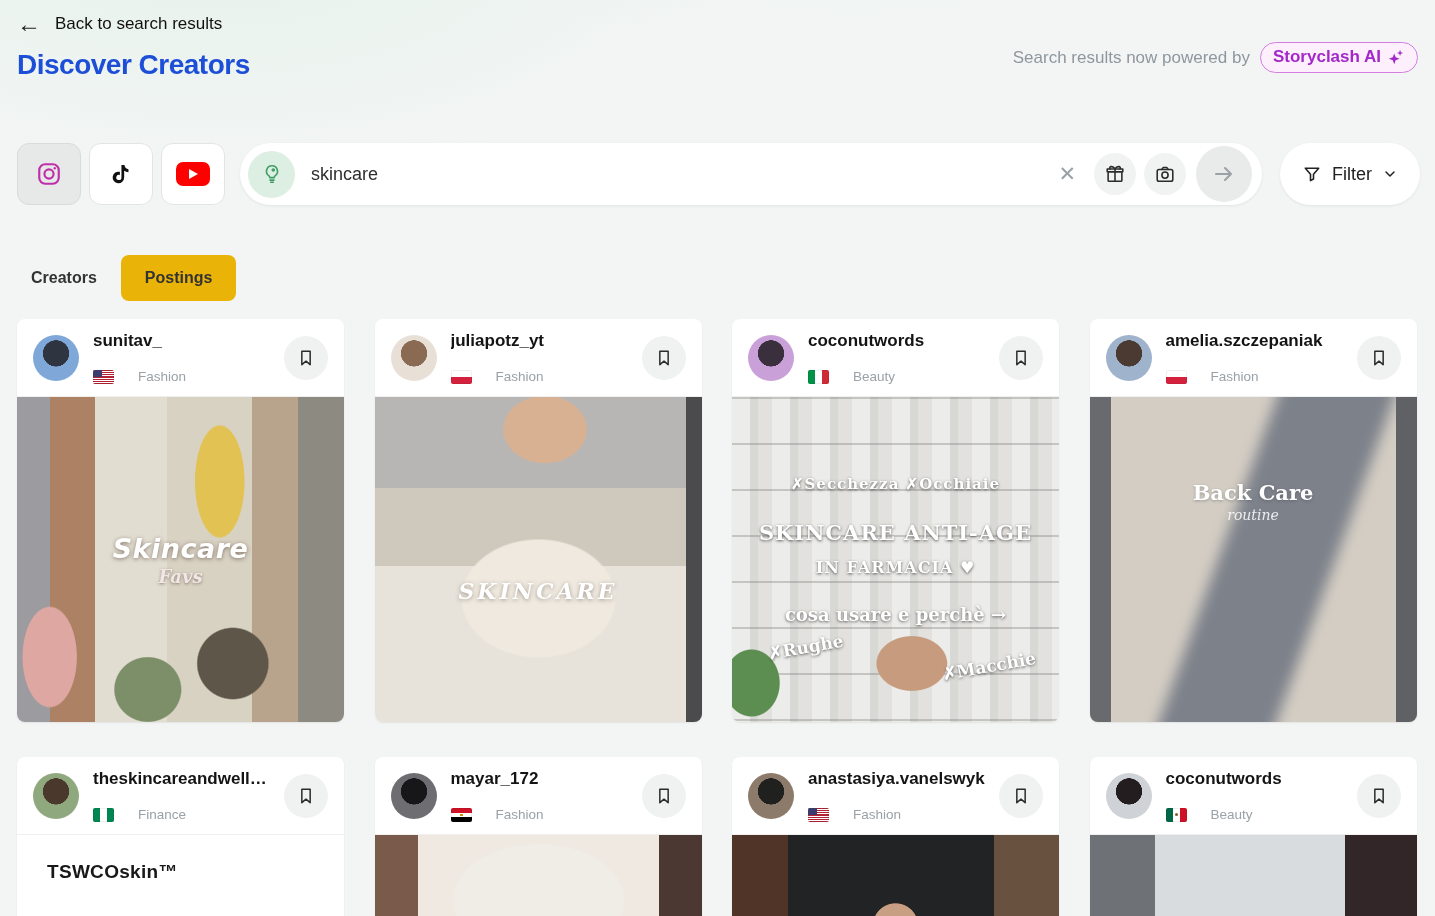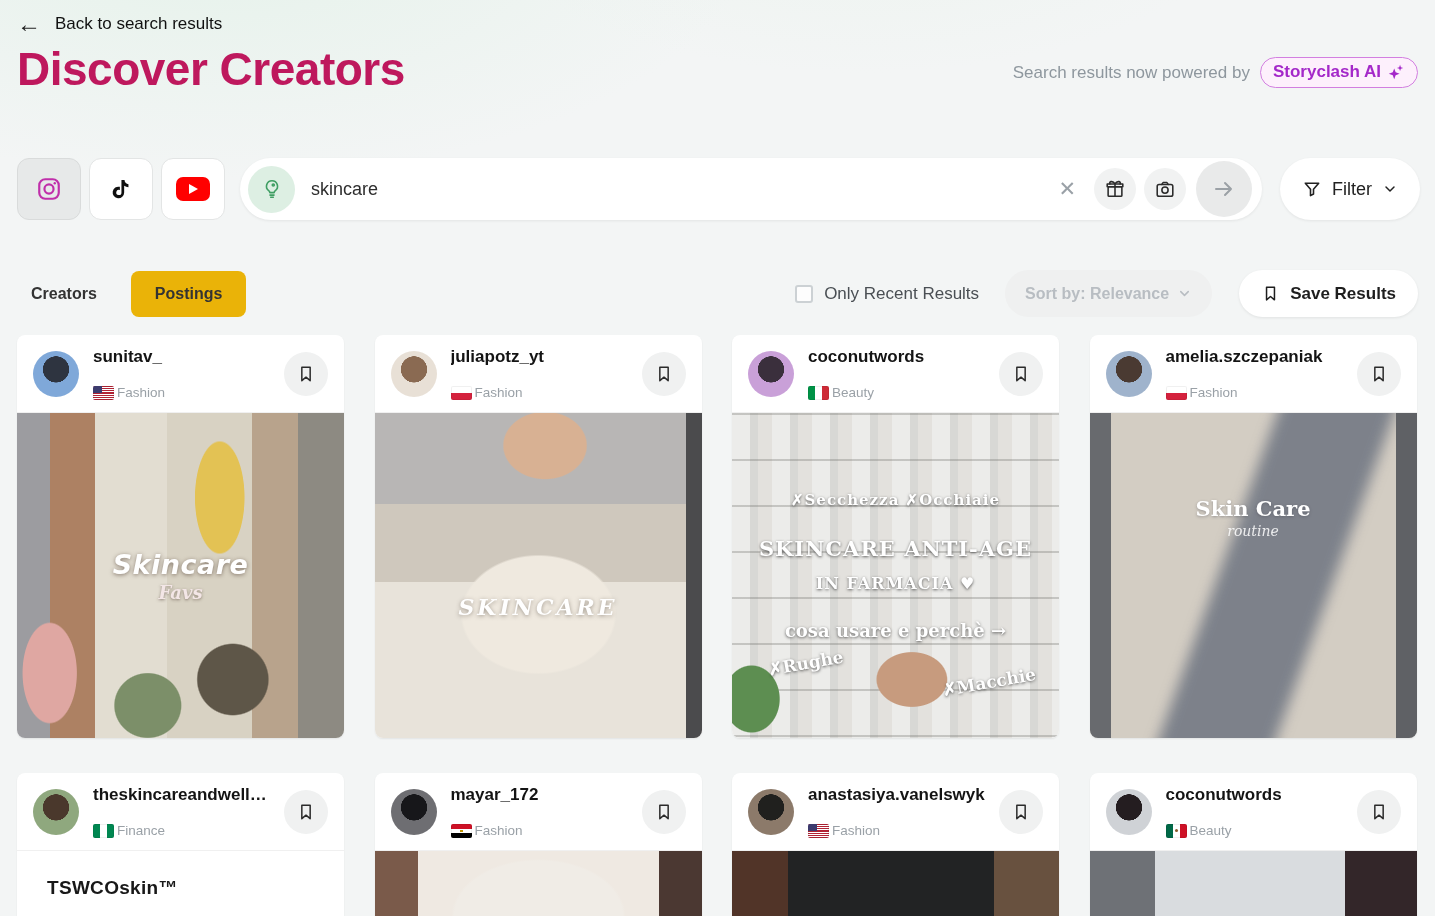--- a/index.html
+++ b/index.html
@@ -11,21 +11,21 @@
                 #f3f5f5;
     color:#333;
   }
   .page { padding:0 17px; }
 
   
   .back-row { display:flex; align-items:center; gap:14px; padding:12px 0 2px 0; }
   .back-arrow { font-size:24px; color:#1c1c1c; line-height:1; cursor:pointer; }
   .back-label { font-size:17px; color:#111; text-decoration:none; cursor:pointer; }
   .title-row { display:flex; align-items:flex-end; justify-content:space-between; margin-top:4px; }
-  h1 { font-size:46px; font-weight:700; color:#be185d; letter-spacing:-0.5px; }
+  h1 { font-size:28px; font-weight:700; color:#1d4ed8; letter-spacing:-0.5px; }
   .powered { display:flex; align-items:center; gap:10px; padding-bottom:8px; }
   .powered-text { font-size:17px; color:#8e979e; }
   .ai-badge { display:inline-flex; align-items:center; gap:6px; padding:4px 12px 5px 12px;
     border:1.5px solid #d27fe0; border-radius:999px; background:#fdf0fc;
     color:#a428c9; font-weight:700; font-size:17px; }
   .sparkle { width:18px; height:18px; }
 
   
   .controls-row { display:flex; align-items:center; margin-top:62px; }
   .platforms { display:flex; gap:8px; }
@@ -49,21 +49,21 @@
     align-items:center; justify-content:center; cursor:pointer; margin-left:8px; }
   .submit-btn { width:56px; height:56px; border-radius:50%; background:#e9eaea; border:none; display:flex;
     align-items:center; justify-content:center; margin-left:10px; cursor:default; }
 
   .filter-btn { margin-left:18px; height:62px; padding:0 22px; background:#fff; border:none; border-radius:31px;
     box-shadow:0 1px 3px rgba(0,0,0,.07); display:flex; align-items:center; gap:10px; font-size:18px;
     color:#222; cursor:pointer; font-family:"Liberation Sans", sans-serif; }
 
   
   .toolbar-row { display:flex; align-items:center; margin-top:50px; }
-  .tabs { display:flex; align-items:center; gap:20px; }
+  .tabs { display:flex; align-items:center; gap:10px; }
   .tab { border:none; background:none; font-size:16px; font-weight:700; color:#333; padding:14px 14px;
     border-radius:8px; cursor:pointer; font-family:"Liberation Sans", sans-serif; }
   .tab.selected { background:#eab308; padding:14px 24px; }
   .toolbar-right { margin-left:auto; display:flex; align-items:center; }
   .recent-wrap { display:flex; align-items:center; gap:11px; cursor:pointer; }
   .checkbox { width:18px; height:18px; border:2px solid #ccd1d4; border-radius:3px; background:#fdfdfd; }
   .recent-label { font-size:17px; color:#4a4f54; }
   .sort-pill { margin-left:26px; height:47px; padding:0 20px; border-radius:24px; background:#eff0f0;
     border:none; display:flex; align-items:center; gap:8px; font-size:16px; font-weight:700; color:#b8bdc2;
     cursor:default; font-family:"Liberation Sans", sans-serif; }
@@ -72,21 +72,21 @@
     font-weight:700; color:#1e1e1e; cursor:pointer; font-family:"Liberation Sans", sans-serif; }
 
   
   #cards-grid { display:grid; grid-template-columns:repeat(4, 327px); column-gap:30.5px; row-gap:35px; margin-top:18px; }
   .card { background:#fff; border-radius:8px; box-shadow:0 1px 2px rgba(0,0,0,.07); overflow:hidden; }
   .card-head { display:flex; align-items:center; height:78px; padding:0 16px; border-bottom:1px solid #f0f0f0; }
   .avatar { width:46px; height:46px; border-radius:50%; flex:0 0 auto; cursor:pointer; }
   .idb { margin-left:14px; min-width:0; flex:1; }
   .username { font-size:17px; font-weight:700; color:#141414; white-space:nowrap; overflow:hidden;
     text-overflow:ellipsis; max-width:180px; cursor:pointer; }
-  .meta { display:flex; align-items:center; gap:3px; margin-top:18px; }
+  .meta { display:flex; align-items:center; gap:24px; margin-top:18px; }
   .cat { font-size:13.5px; color:#9aa1a7; }
   .bm { width:44px; height:44px; border-radius:50%; background:#f0f1f1; border:none; display:flex;
     align-items:center; justify-content:center; cursor:pointer; flex:0 0 auto; }
 
   
   .flag { width:21px; height:14px; border-radius:2px; display:inline-block; position:relative; overflow:hidden;
     box-shadow:0 0 0 1px rgba(0,0,0,.06) inset; flex:0 0 auto; }
   .flag-us { background:repeating-linear-gradient(180deg,#b22234 0 1.08px,#fff 1.08px 2.16px); }
   .flag-us::before { content:''; position:absolute; left:0; top:0; width:9px; height:7.5px; background:#3c3b6e; }
   .flag-pl { background:linear-gradient(180deg,#fff 0 50%, #d4213d 50% 100%); }
@@ -246,38 +246,20 @@
         <path d="M6 9l6 6 6-6"></path>
       </svg>
     </button>
   </div>
 
   <div class="toolbar-row">
     <div class="tabs" id="tabs">
         <button class="tab">Creators</button>
         <button class="tab selected">Postings</button>
       </div>
-    <div class="toolbar-right">
-      <label class="recent-wrap">
-        <span class="checkbox" id="recent-checkbox"></span>
-        <span class="recent-label">Only Recent Results</span>
-      </label>
-      <button class="sort-pill">
-        <span>Sort by: Relevance</span>
-        <svg width="15" height="15" viewBox="0 0 24 24" fill="none" stroke="#b8bdc2" stroke-width="2.4" stroke-linecap="round" stroke-linejoin="round">
-          <path d="M6 9l6 6 6-6"></path>
-        </svg>
-      </button>
-      <button class="save-btn">
-        <svg width="19" height="19" viewBox="0 0 24 24" fill="none" stroke="#1e1e1e" stroke-width="1.9" stroke-linejoin="round">
-          <path d="M7 4h10v16l-5-4.2L7 20z"></path>
-        </svg>
-        <span>Save Results</span>
-      </button>
-    </div>
   </div>
 
   <main id="cards-grid">
       <article class="card">
         <div class="card-head">
           <div class="avatar" style="background:radial-gradient(circle at 50% 40%, #2e3440 0 36%, #7fa8d9 37% 100%)"></div>
           <div class="idb">
             <div class="username">sunitav_</div>
             <div class="meta">
               <span class="flag flag-us"></span>
@@ -357,21 +339,21 @@
             </div>
           </div>
           <button class="bm">
             <svg width="20" height="20" viewBox="0 0 24 24" fill="none" stroke="#2b2b2b" stroke-width="1.8" stroke-linejoin="round">
               <path d="M7 4h10v16l-5-4.2L7 20z"></path>
             </svg>
           </button>
         </div>
         <div class="media media-4">
           <div class="ov">
-            <span class="ov-line">Skin Care</span>
+            <span class="ov-line">Back Care</span>
             <span class="ov-line">routine</span>
           </div>
         </div>
       </article>
       <article class="card">
         <div class="card-head">
           <div class="avatar" style="background:radial-gradient(circle at 50% 40%, #4a382c 0 36%, #8fa87e 37% 100%)"></div>
           <div class="idb">
             <div class="username">theskincareandwellnes…</div>
             <div class="meta">

